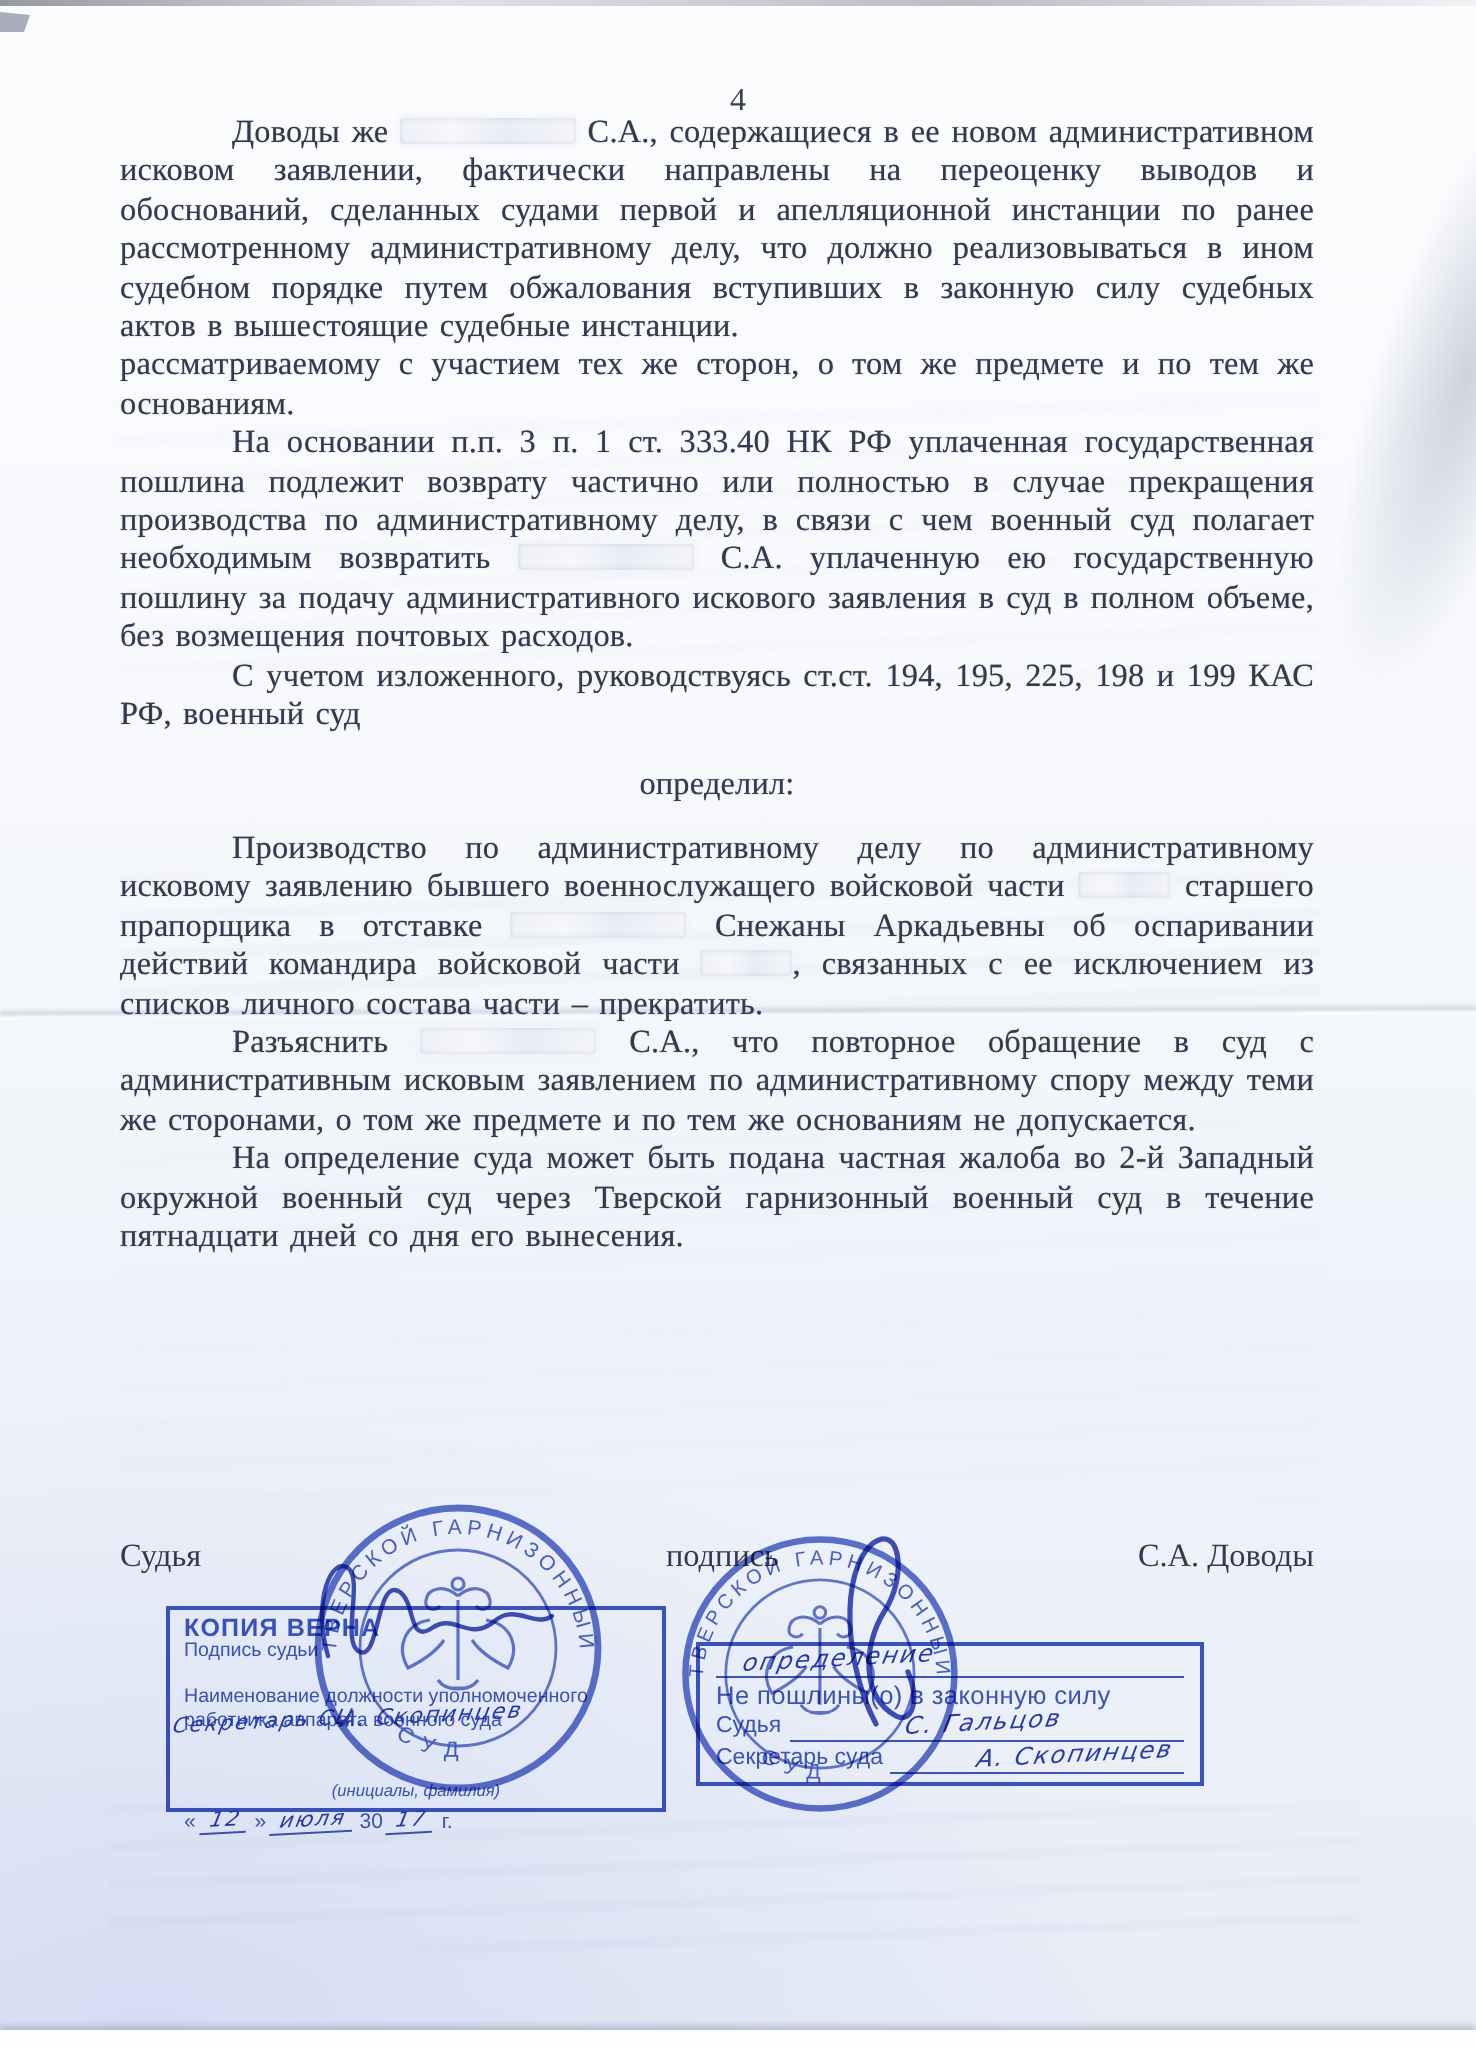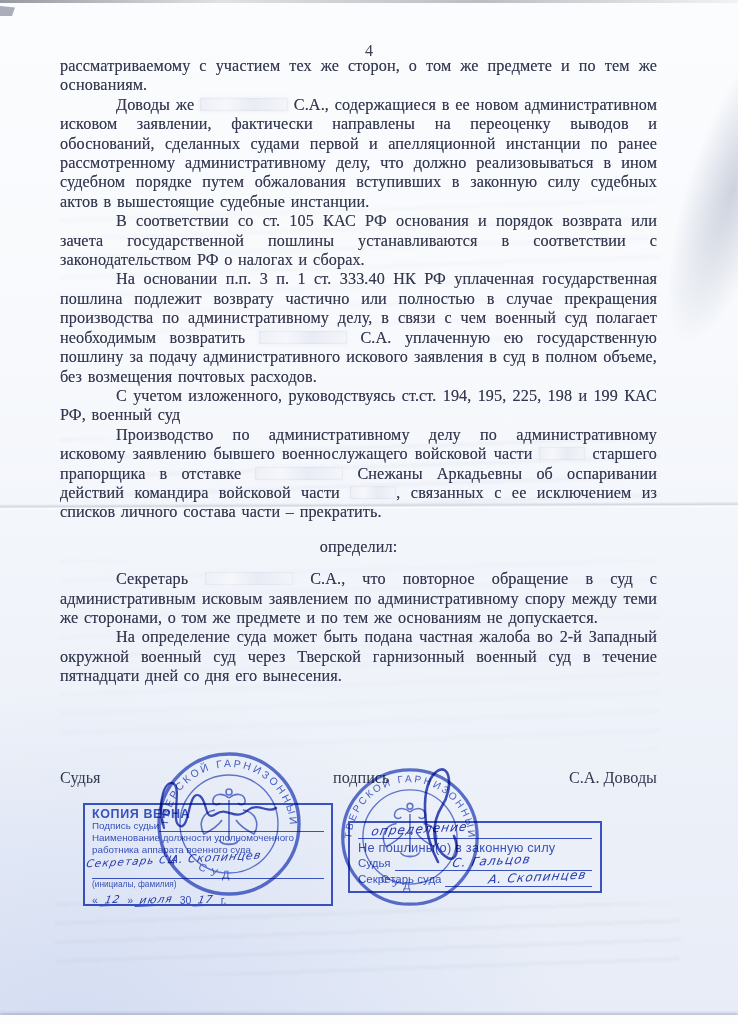--- a/index.html
+++ b/index.html
@@ -44,23 +44,23 @@
     justify-content:space-between;font-size:16.2px;}
   .sig-row .mid{position:absolute;left:273px;}
   
   .stampwrap{position:absolute;left:0;top:0;width:738px;height:1024px;pointer-events:none;}
   .stamp-layer{mix-blend-mode:multiply;}
   .seal{position:absolute;opacity:.92;}
   .box-stamp{position:absolute;border:2px solid #3e58c4;color:#3e58c4;
     font-family:"Liberation Sans","DejaVu Sans",sans-serif;background:rgba(255,255,255,.06);}
   .copy-stamp{left:83px;top:803px;width:232px;height:92px;padding:3px 7px 4px 7px;font-size:9.8px;line-height:12px;}
   .cs-title{font-size:12.5px;font-weight:bold;letter-spacing:.6px;}
-  .cs-row{display:flex;align-items:flex-end;}
+  .cs-row{display:flex;align-items:flex-start;flex-direction:column;}
   .fill-line{flex:1;border-bottom:1.2px solid #3e58c4;min-height:10px;position:relative;}
-  .cs-caption{font-size:8.3px;text-align:left;margin-top:-1px;}
+  .cs-caption{font-size:8.3px;text-align:center;margin-top:-1px;font-style:italic;}
   .cs-date{display:flex;align-items:flex-end;gap:3px;margin-top:3px;font-size:10.5px;}
   .u{border-bottom:1.2px solid #3e58c4;padding:0 4px;}
   .force-stamp{left:348px;top:821px;width:234px;height:62px;padding:2px 8px 4px 8px;font-size:12.8px;line-height:15px;}
   .fs-topline{border-bottom:1.3px solid #3e58c4;height:13px;position:relative;}
   .fs-main{letter-spacing:.2px;margin-top:1px;}
   .fs-row{display:flex;align-items:flex-end;gap:4px;font-size:11.5px;margin-top:1px;}
   .hw{font-family:"DejaVu Sans",sans-serif;font-style:italic;color:#2b3eb4;
     display:inline-block;transform:skewX(-14deg) rotate(-3deg);letter-spacing:1px;}
   .hw.big{font-size:12px;}
   .cs-pos-hw{position:absolute;left:2px;top:50px;font-size:10.5px;}
@@ -79,37 +79,36 @@
   <div class="bleed" style="left:60px;top:200px;width:600px;height:140px;opacity:.22;"></div>
   <div class="bleed" style="left:60px;top:438px;width:600px;height:66px;opacity:.34;"></div>
   <div class="bleed" style="left:60px;top:560px;width:600px;height:190px;opacity:.2;"></div>
   <div class="bleed" style="left:55px;top:903px;width:625px;height:72px;opacity:.38;"></div>
   <div class="fold-line"></div>
   <div class="bottom-strip"></div>
 
   <div class="page-number">4</div>
 
   <div class="doc-body">
+    <p class="para"><span>Доводы же</span>
+      <span class="redact"></span>
+      <span>С.А., содержащиеся в ее новом административном исковом заявлении, фактически направлены на переоценку выводов и обоснований, сделанных судами первой и апелляционной инстанции по ранее рассмотренному административному делу, что должно реализовываться в ином судебном порядке путем обжалования вступивших в законную силу судебных актов в вышестоящие судебные инстанции.</span></p>
     <p class="para no-indent">рассматриваемому с участием тех же сторон, о том же предмете и по тем же основаниям.</p>
-    <p class="para"><span>Доводы же</span>
-      <span class="redact"></span>
-      <span>С.А., содержащиеся в ее новом административном исковом заявлении, фактически направлены на переоценку выводов и обоснований, сделанных судами первой и апелляционной инстанции по ранее рассмотренному административному делу, что должно реализовываться в ином судебном порядке путем обжалования вступивших в законную силу судебных актов в вышестоящие судебные инстанции.</span></p>
-    <p class="para">В соответствии со ст. 105 КАС РФ основания и порядок возврата или зачета государственной пошлины устанавливаются в соответствии с законодательством РФ о налогах и сборах.</p>
     <p class="para"><span>На основании п.п. 3 п. 1 ст. 333.40 НК РФ уплаченная государственная пошлина подлежит возврату частично или полностью в случае прекращения производства по административному делу, в связи с чем военный суд полагает необходимым возвратить</span>
       <span class="redact"></span>
       <span>С.А. уплаченную ею государственную пошлину за подачу административного искового заявления в суд в полном объеме, без возмещения почтовых расходов.</span></p>
     <p class="para">С учетом изложенного, руководствуясь ст.ст. 194, 195, 225, 198 и 199 КАС РФ, военный суд</p>
+    <p class="para ruling">определил:</p>
     <p class="para"><span>Производство по административному делу по административному исковому заявлению бывшего военнослужащего войсковой части</span>
       <span class="redact sm"></span>
       <span>старшего прапорщика в отставке</span>
       <span class="redact"></span>
       <span>Снежаны Аркадьевны об оспаривании действий командира войсковой части</span>
       <span class="redact sm"></span><span>, связанных с ее исключением из списков личного состава части – прекратить.</span></p>
-    <p class="para ruling">определил:</p>
-    <p class="para"><span>Секретарь</span>
+    <p class="para"><span>Разъяснить</span>
       <span class="redact"></span>
       <span>С.А., что повторное обращение в суд с административным исковым заявлением по административному спору между теми же сторонами, о том же предмете и по тем же основаниям не допускается.</span></p>
     <p class="para">На определение суда может быть подана частная жалоба во 2-й Западный окружной военный суд через Тверской гарнизонный военный суд в течение пятнадцати дней со дня его вынесения.</p>
   </div>
 
   <div class="sig-row">
     <span>Судья</span>
     <span class="mid">подпись</span>
     <span>С.А. Доводы</span>
   </div>

